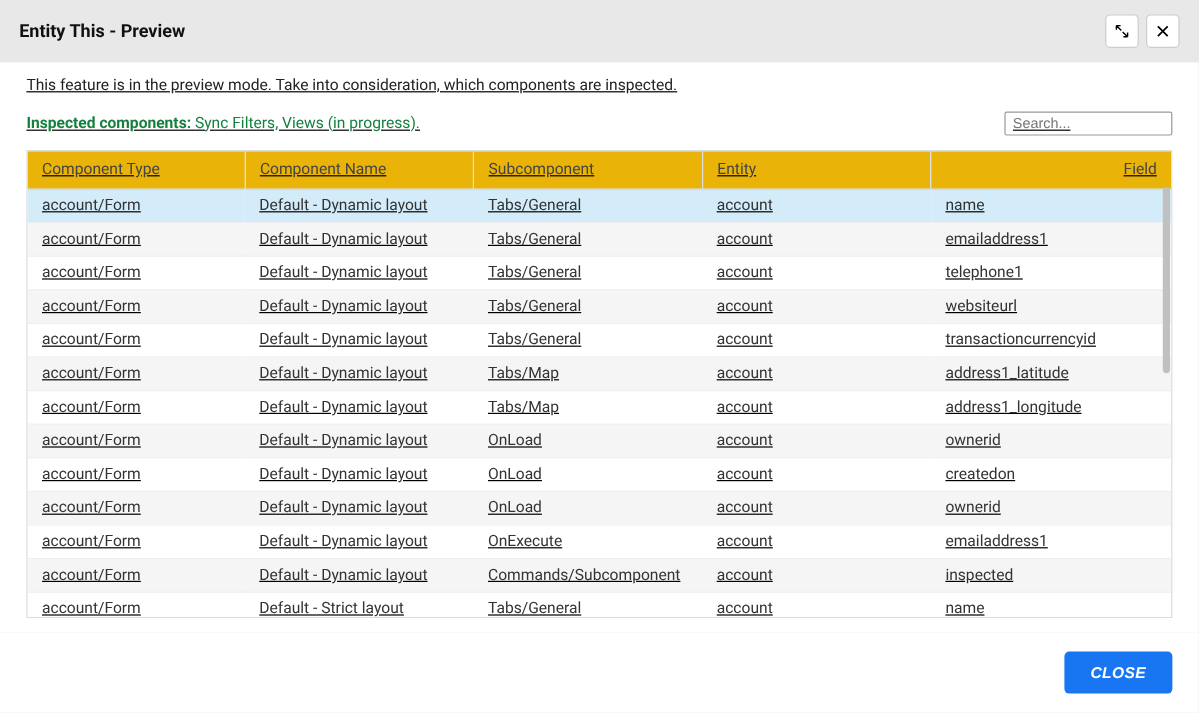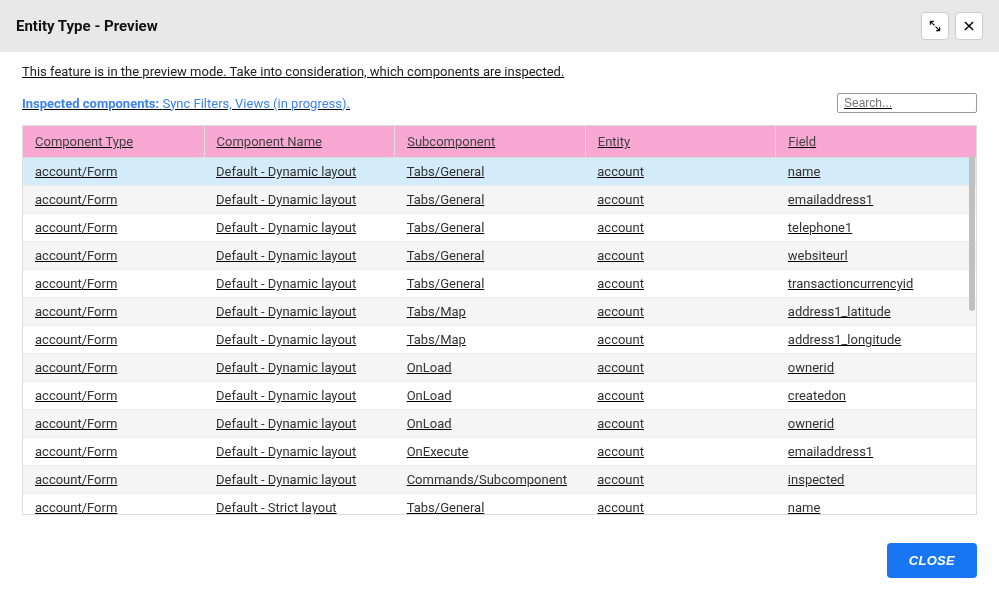--- a/index.html
+++ b/index.html
@@ -67,21 +67,21 @@
       margin-bottom: 14px;
     }
     .inspected-row {
       display: flex;
       align-items: center;
       justify-content: space-between;
       margin-bottom: 12px;
     }
     .inspected-text {
       font-size: 13px;
-      color: #3b82f6;
+      color: #15803d;
     }
     .inspected-text b {
       font-weight: 700;
     }
     .search-input {
       width: 140px;
       height: 20px;
       padding: 2px 6px;
       font-size: 12px;
       border: 1px solid #999;
@@ -111,31 +111,32 @@
       height: 155px;
       background: #c0c0c0;
       border-radius: 3px;
     }
     table {
       width: 100%;
       border-collapse: collapse;
       table-layout: fixed;
     }
     thead th {
-      background: #f9a8d4;
+      background: #eab308;
       font-weight: 400;
       font-size: 13px;
       color: #444;
       text-align: left;
       padding: 8px 12px;
       border-bottom: 1px solid #ddd;
       border-right: 1px solid #ddd;
     }
     thead th:last-child {
       border-right: none;
+      text-align: right;
     }
     tbody td {
       font-size: 13px;
       color: #333;
       padding: 6px 12px;
       border-bottom: 1px solid #eee;
       white-space: nowrap;
       overflow: hidden;
       text-overflow: ellipsis;
     }
@@ -170,21 +171,21 @@
       letter-spacing: 0.3px;
       cursor: pointer;
       font-style: italic;
     }
   </style>
 </head>
 <body>
 
 <div class="dialog">
   <div class="dialog-header">
-    <div class="dialog-title">Entity Type - Preview</div>
+    <div class="dialog-title">Entity This - Preview</div>
     <div class="header-controls">
       <div class="header-btn">
         <svg viewBox="0 0 24 24">
             <path fill="none" stroke="#000" stroke-width="2" d="M4 4h6M4 4v6M4 4l7 7M20 20h-6M20 20v-6M20 20l-7-7"></path>
           </svg>
       </div>
       <div class="header-btn">
         <svg viewBox="0 0 24 24">
             <path fill="none" stroke="#000" stroke-width="2.5" d="M5 5l14 14M19 5L5 19"></path>
           </svg>

